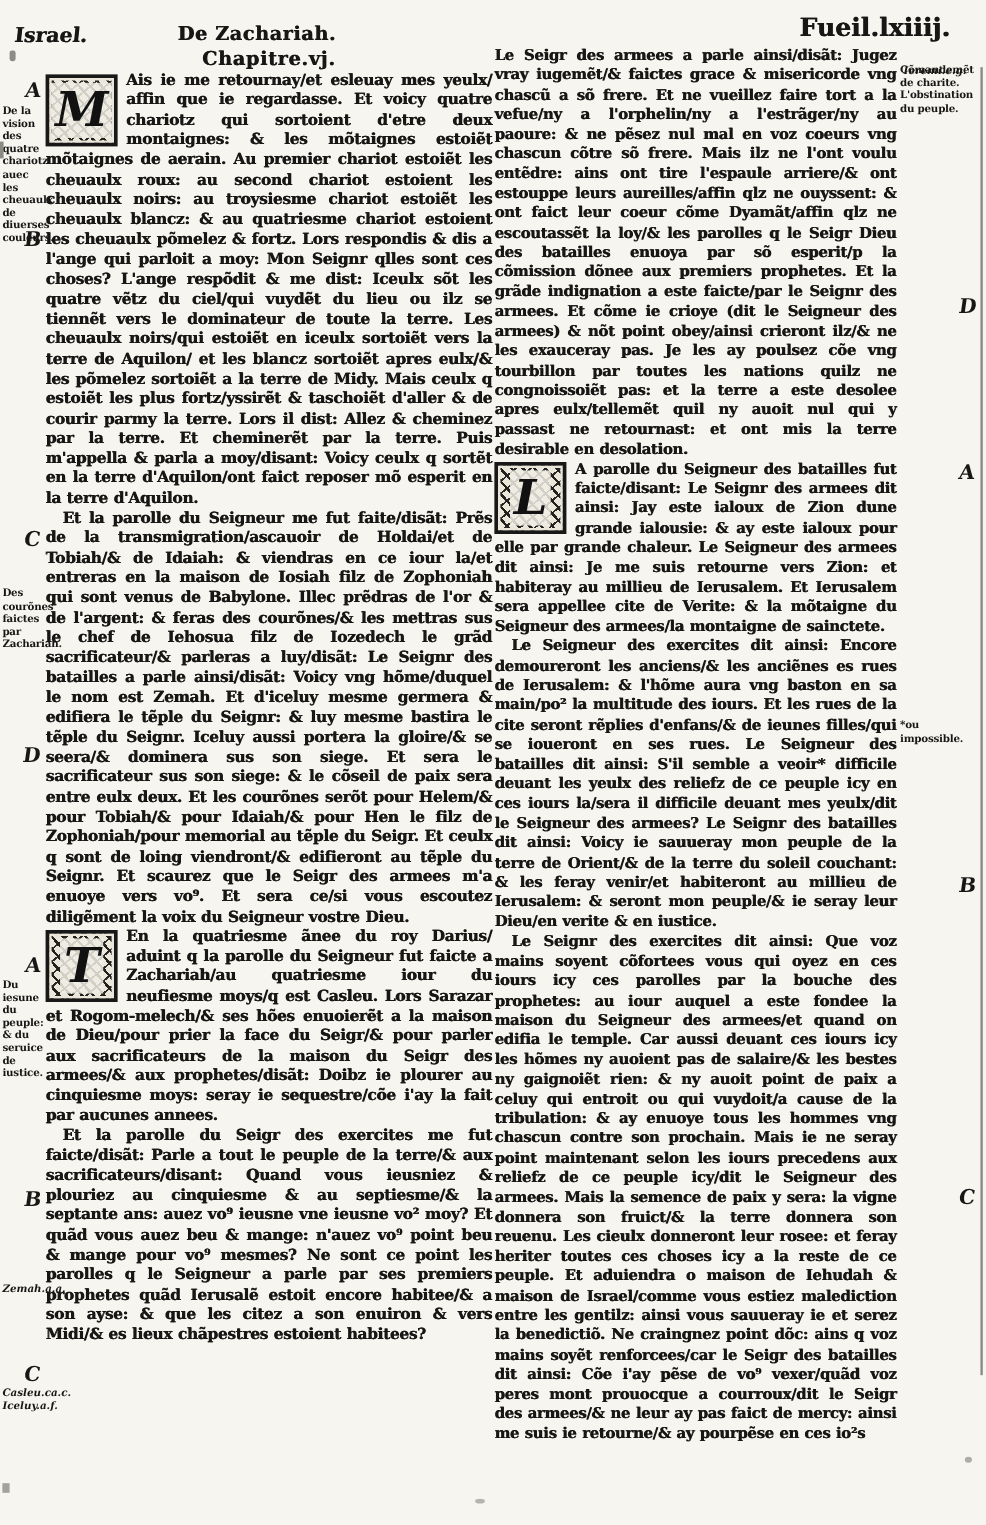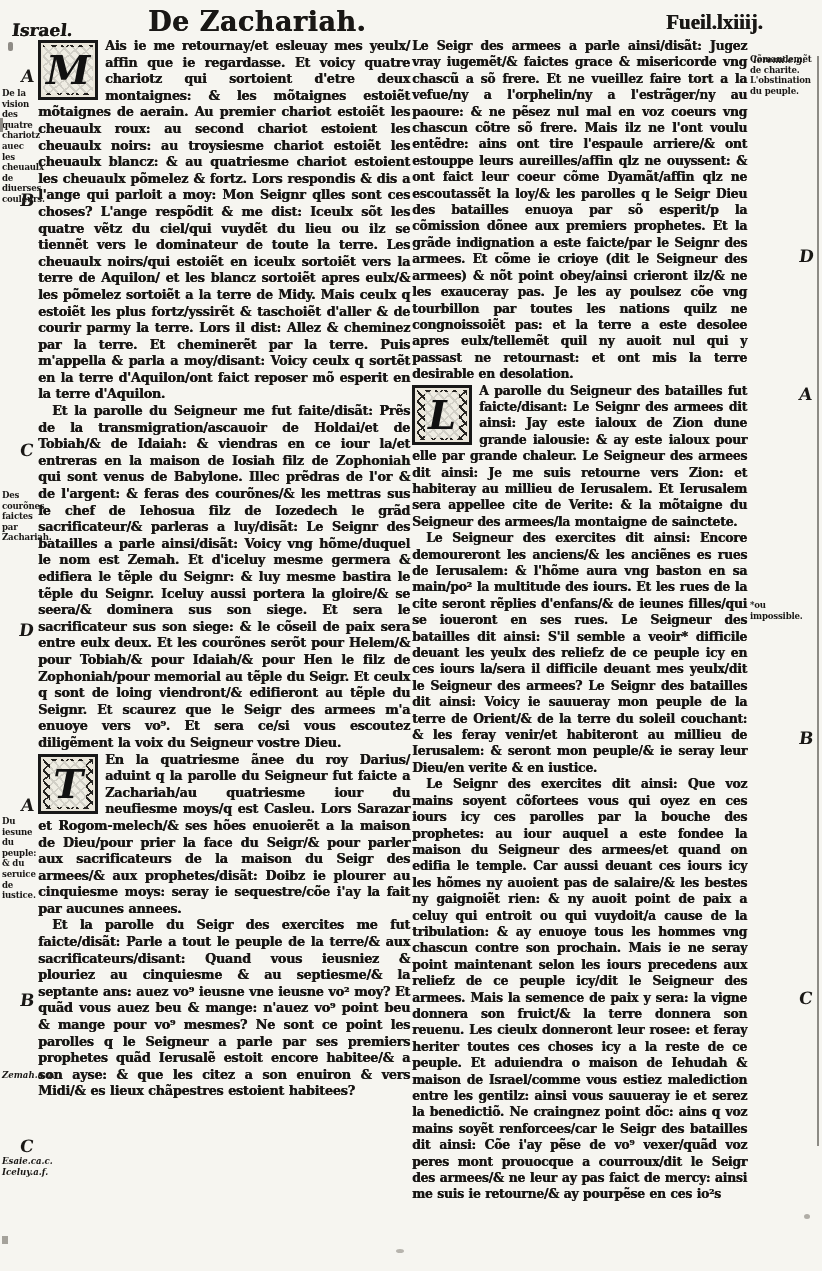--- a/index.html
+++ b/index.html
@@ -8,23 +8,23 @@
     width:822px;height:1271px;
     background:#f6f5f0;
     overflow:hidden;
     font-family:"DejaVu Serif", serif;
     color:#191715;
   }
   .blk{ text-shadow:0.45px 0 0 currentColor; }
   
   .running-head{position:absolute;top:0;left:0;width:100%;height:38px;}
   .rh-left{position:absolute;left:12px;top:20px;font-size:17px;font-weight:700;transform:skewX(-6deg);}
-  .rh-title{position:absolute;left:148px;top:6px;font-size:27px;font-weight:700;letter-spacing:0.5px;}
+  .rh-title{position:absolute;left:148px;top:18px;font-size:16px;font-weight:700;letter-spacing:0.5px;}
   .rh-chapters{position:absolute;left:430px;top:6px;font-size:22px;font-weight:700;}
-  .rh-folio{position:absolute;left:666px;top:10px;font-size:21px;font-weight:700;font-family:Liberation Serif, serif;}
+  .rh-folio{position:absolute;left:666px;top:10px;font-size:21px;font-weight:700;}
   
   .body-row{position:absolute;top:38px;left:0;width:822px;height:1233px;display:flex;}
   .margin-left{position:relative;width:38px;flex:none;}
   .margin-right{position:relative;width:75px;flex:none;}
   .col{position:relative;}
   .col1{width:372px;flex:none;font-size:12.8px;line-height:16.6px;}
   .colgap{width:2px;flex:none;}
   .col2{width:335px;flex:none;font-size:12.4px;line-height:16.4px;}
   .col p{margin:0;text-align:justify;font-weight:700;letter-spacing:-0.25px;word-spacing:0.5px;}
   .col p.indent{text-indent:14px;}
@@ -82,25 +82,26 @@
       <span class="m-note" style="top:50px">De la vision des quatre chariotz auec les cheuaulx de diuerses couleurs.</span>
       <span class="m-letter" style="top:152px">B</span>
       <span class="m-letter" style="top:402px">C</span>
       <span class="m-note" style="top:452px">Des courõnes faictes par Zachariah.</span>
       <span class="m-letter" style="top:582px">D</span>
       <span class="m-letter" style="top:757px">A</span>
       <span class="m-note" style="top:778px">Du iesune du peuple: &amp; du seruice de iustice.</span>
       <span class="m-letter" style="top:952px">B</span>
       <span class="m-ref" style="top:1032px;left:2px">Zemah.a.a.</span>
       <span class="m-letter" style="top:1098px">C</span>
-      <span class="m-ref" style="top:1118px;left:2px">Esaie.ca.c.</span>
+      <span class="m-ref" style="top:1118px;left:2px">Casleu.ca.c.</span>
       <span class="m-ref" style="top:1129px;left:2px">Iceluy.a.f.</span>
     </div>
 
     <div class="col col1">
+      <div class="chap-heading blk">Chapitre.vj.</div>
       <p>
         <span class="initial-block">
             <span class="init-letter">M</span>
           </span>
         <span class="blk">Ais ie me retournay/et esleuay mes yeulx/ affin que ie regardasse. Et voicy quatre chariotz qui sortoient d'etre deux montaignes: &amp; les mõtaignes estoiẽt mõtaignes de aerain. Au premier chariot estoiẽt les cheuaulx roux: au second chariot estoient les cheuaulx noirs: au troysiesme chariot estoiẽt les cheuaulx blancz: &amp; au quatriesme chariot estoient les cheuaulx põmelez &amp; fortz. Lors respondis &amp; dis a l'ange qui parloit a moy: Mon Seignr qlles sont ces choses? L'ange respõdit &amp; me dist: Iceulx sõt les quatre vẽtz du ciel/qui vuydẽt du lieu ou ilz se tiennẽt vers le dominateur de toute la terre. Les cheuaulx noirs/qui estoiẽt en iceulx sortoiẽt vers la terre de Aquilon/ et les blancz sortoiẽt apres eulx/&amp; les põmelez sortoiẽt a la terre de Midy. Mais ceulx q estoiẽt les plus fortz/yssirẽt &amp; taschoiẽt d'aller &amp; de courir parmy la terre. Lors il dist: Allez &amp; cheminez par la terre. Et cheminerẽt par la terre. Puis m'appella &amp; parla a moy/disant: Voicy ceulx q sortẽt en la terre d'Aquilon/ont faict reposer mõ esperit en la terre d'Aquilon.</span>
       </p>
       <p class="indent blk">Et la parolle du Seigneur me fut faite/disãt: Prẽs de la transmigration/ascauoir de Holdai/et de Tobiah/&amp; de Idaiah: &amp; viendras en ce iour la/et entreras en la maison de Iosiah filz de Zophoniah qui sont venus de Babylone. Illec prẽdras de l'or &amp; de l'argent: &amp; feras des courõnes/&amp; les mettras sus le chef de Iehosua filz de Iozedech le grãd sacrificateur/&amp; parleras a luy/disãt: Le Seignr des batailles a parle ainsi/disãt: Voicy vng hõme/duquel le nom est Zemah. Et d'iceluy mesme germera &amp; edifiera le tẽple du Seignr: &amp; luy mesme bastira le tẽple du Seignr. Iceluy aussi portera la gloire/&amp; se seera/&amp; dominera sus son siege. Et sera le sacrificateur sus son siege: &amp; le cõseil de paix sera entre eulx deux. Et les courõnes serõt pour Helem/&amp; pour Tobiah/&amp; pour Idaiah/&amp; pour Hen le filz de Zophoniah/pour memorial au tẽple du Seigr. Et ceulx q sont de loing viendront/&amp; edifieront au tẽple du Seignr. Et scaurez que le Seigr des armees m'a enuoye vers vo⁹. Et sera ce/si vous escoutez diligẽment la voix du Seigneur vostre Dieu.</p>
       <p>
         <span class="initial-block">
             <span class="init-letter">T</span>

